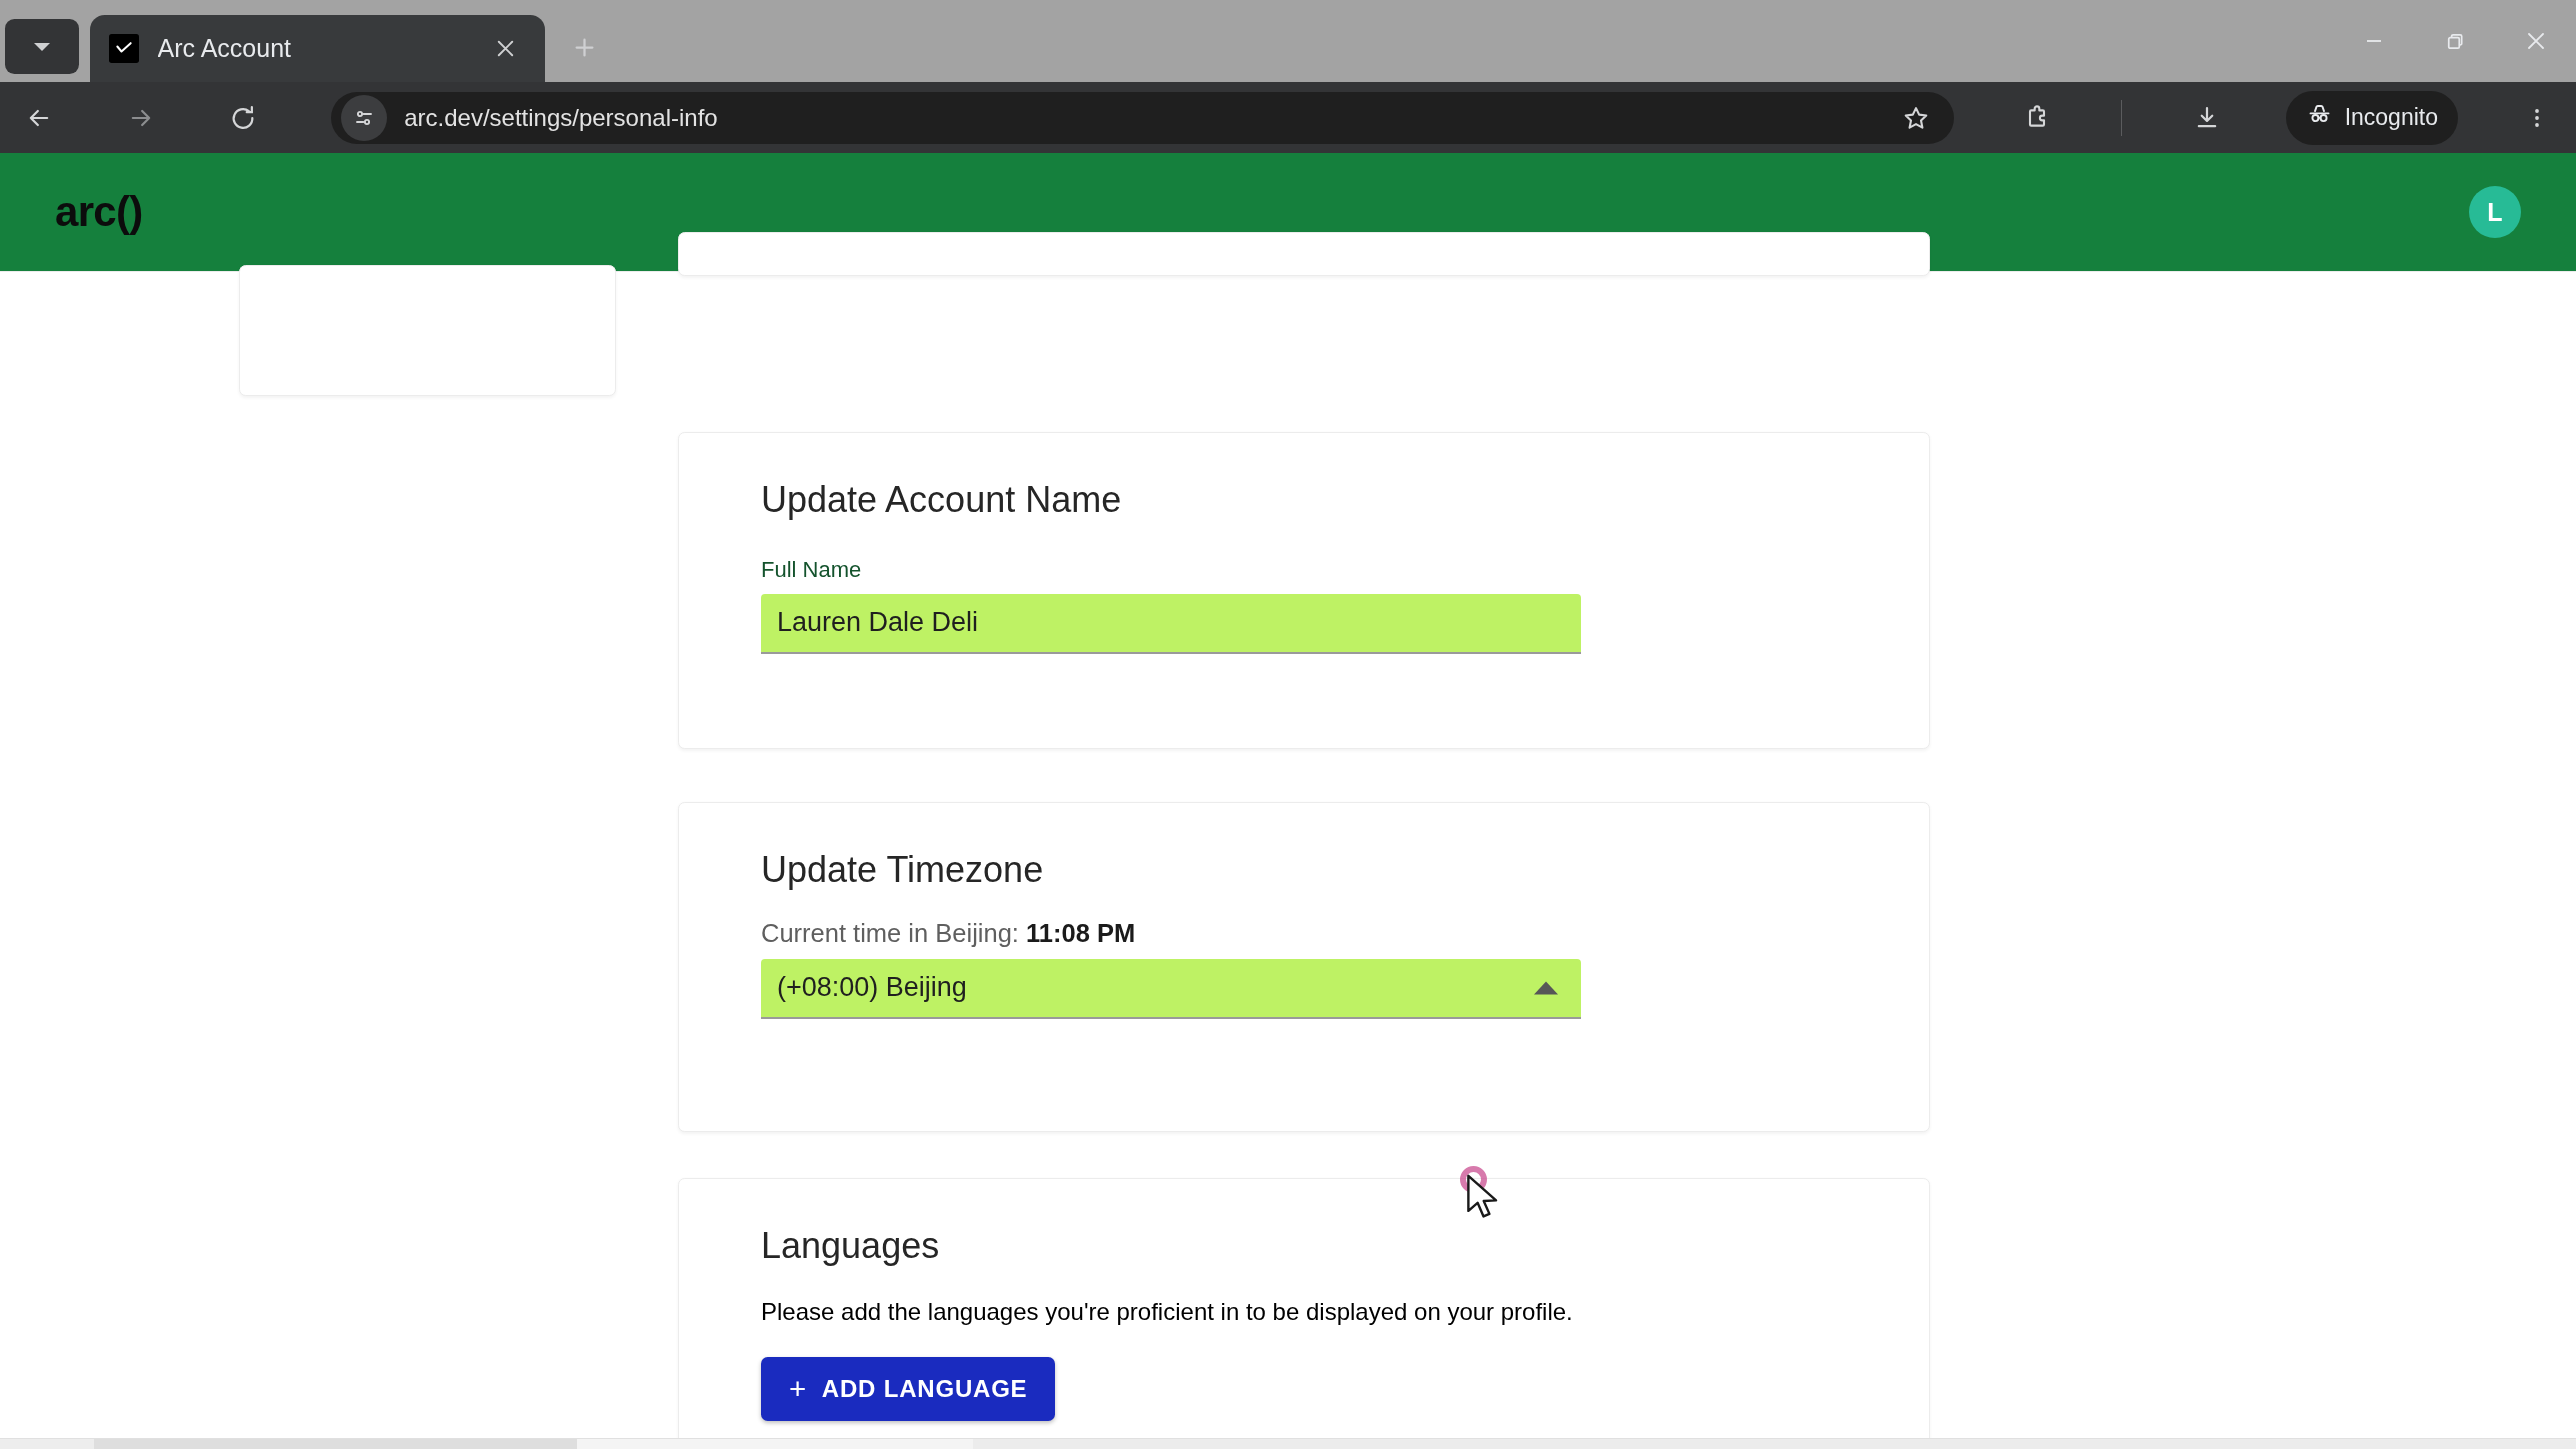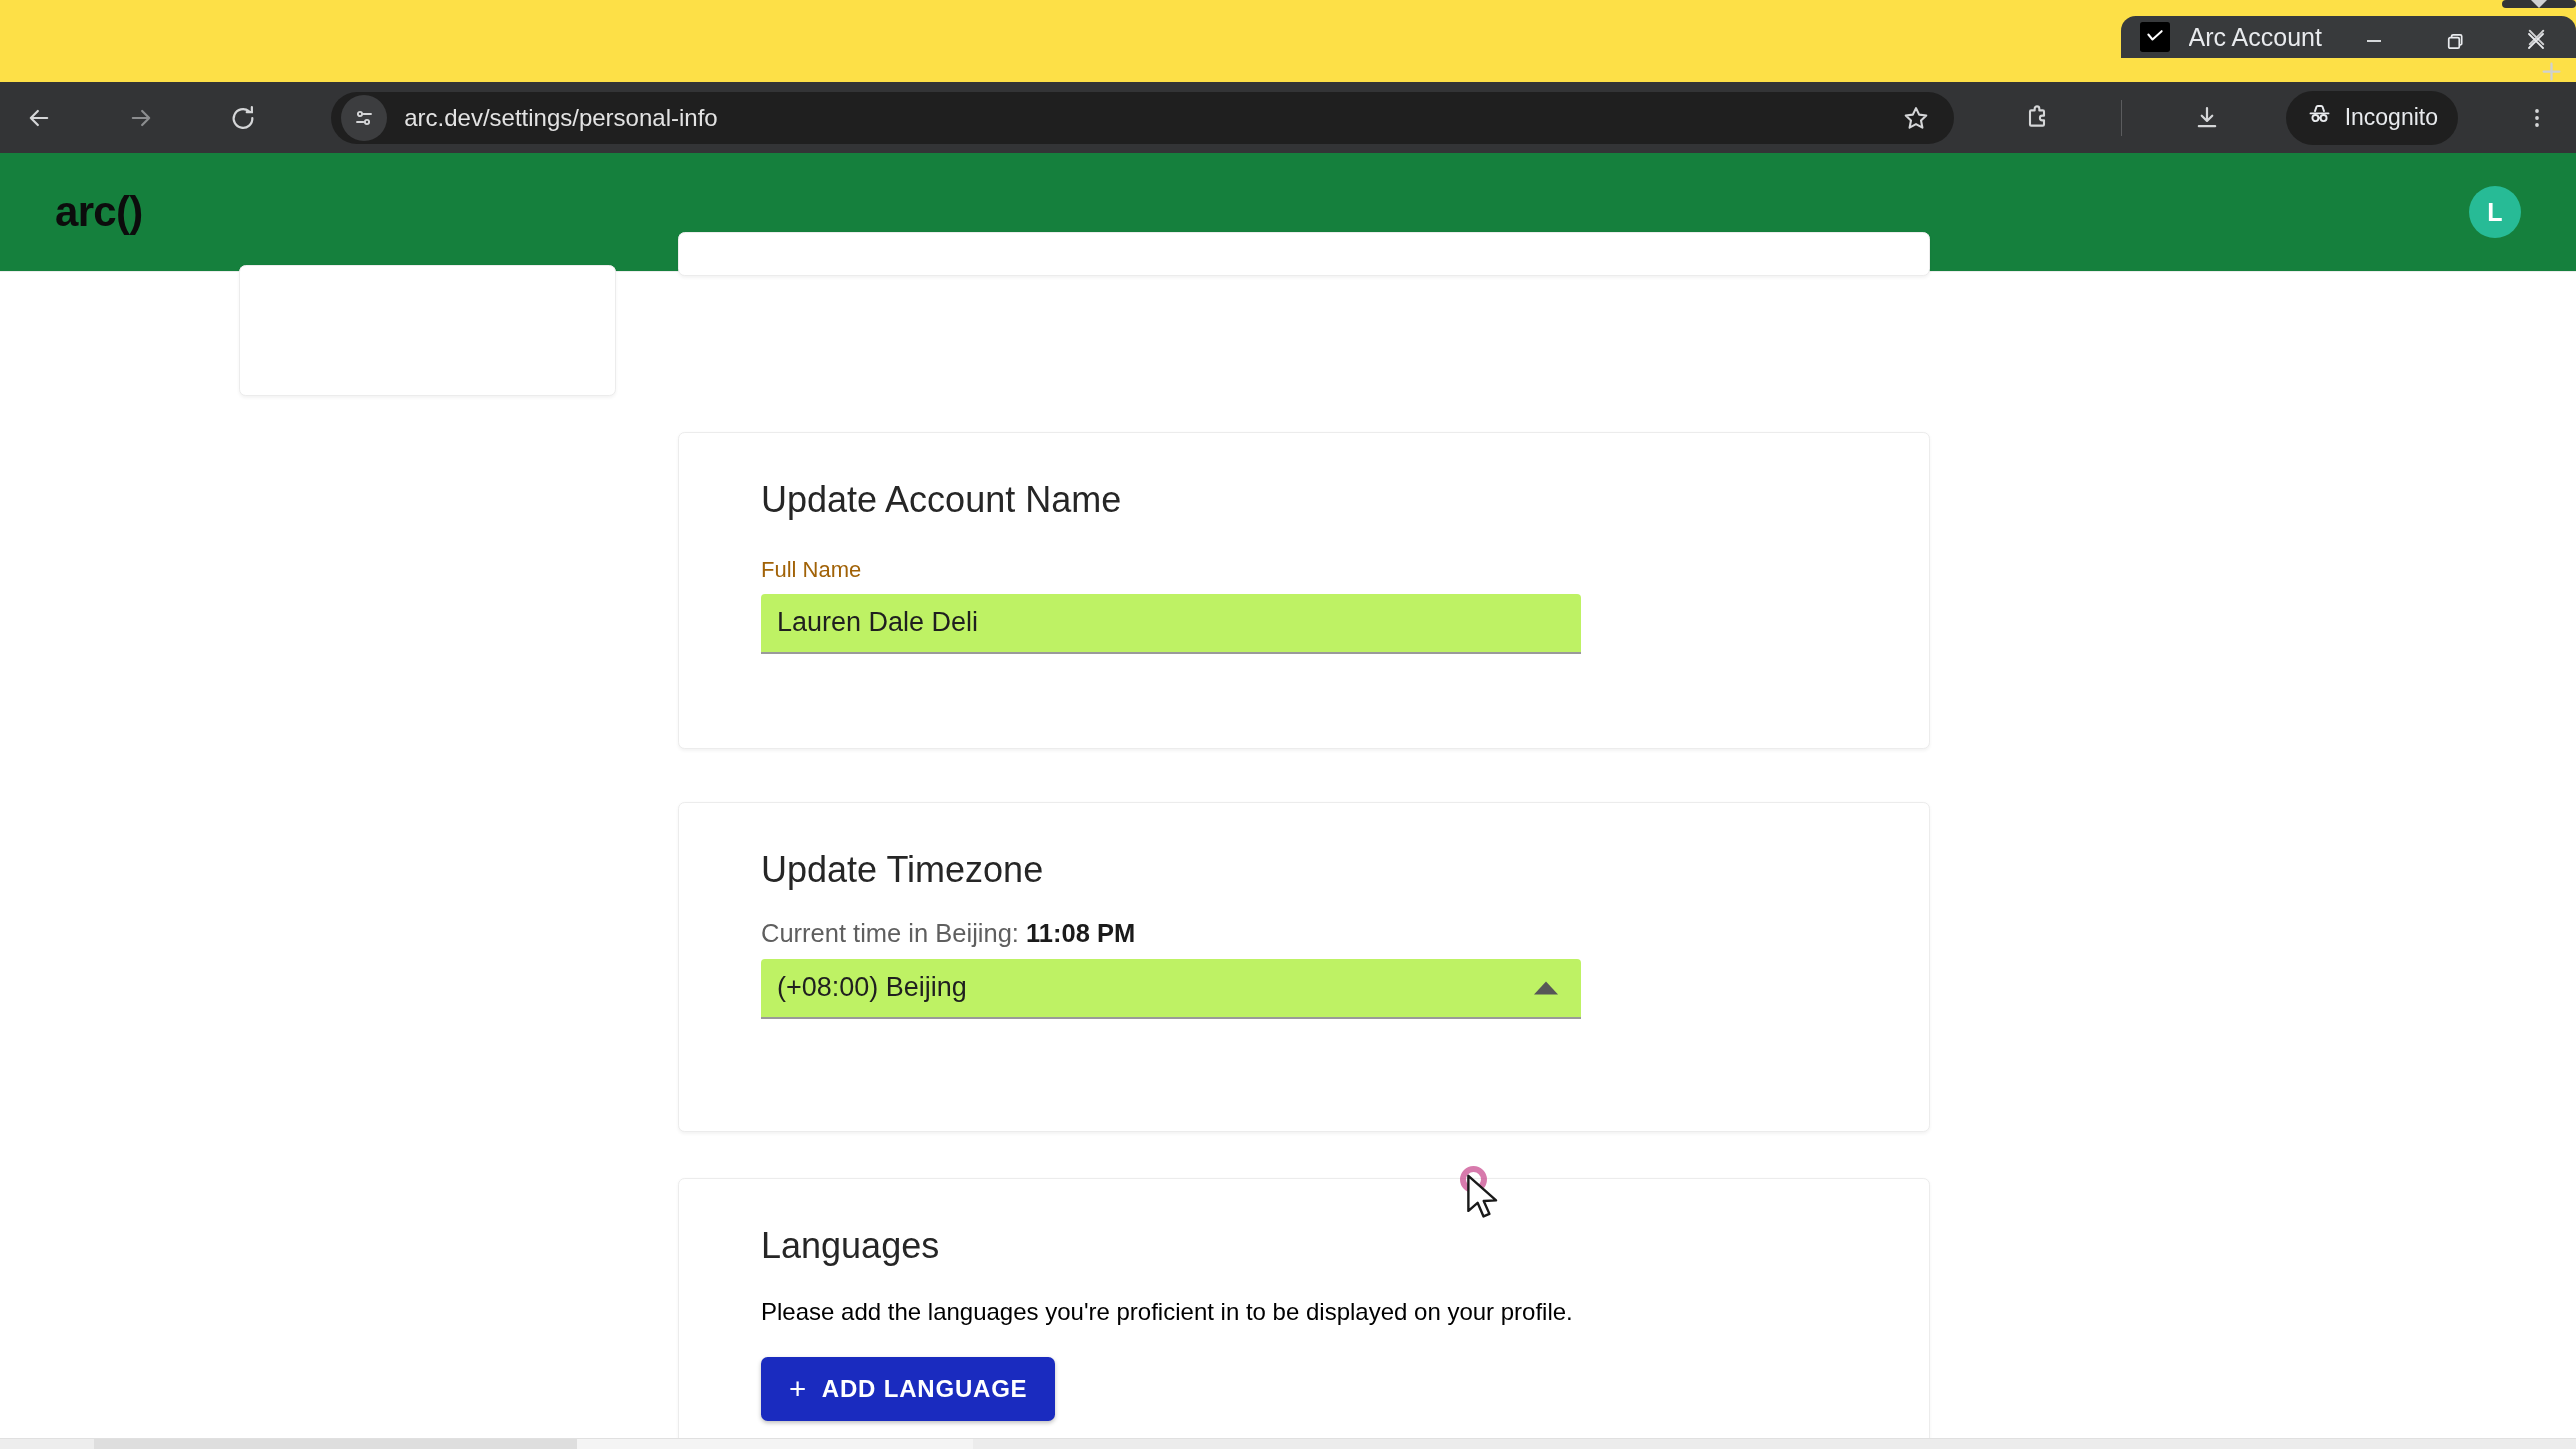--- a/index.html
+++ b/index.html
@@ -6,22 +6,22 @@
   html, body {
     width:2576px; height:1449px;
     font-family:"Liberation Sans", sans-serif;
     background:#ffffff; overflow:hidden;
   }
 
   
   .browser { width:2576px; height:1449px; position:relative; }
 
   .tabstrip {
-    height:82px; background:#fde047;
-    display:flex; align-items:flex-end; position:relative;flex-direction:column;
+    height:82px; background:#a3a3a3;
+    display:flex; align-items:flex-end; position:relative;
   }
   .tab-list-btn {
     width:74px; height:55px; margin-left:5.4px; margin-bottom:8px;
     border-radius:9.4px; background:#333436;
     display:flex; align-items:center; justify-content:center;
   }
   .chev-down { width:0;height:0;border-left:8.7px solid transparent;border-right:8.7px solid transparent;border-top:8.7px solid #cfd0d2; }
 
   .tab {
     width:455px; height:67px; margin-left:10.7px;
@@ -121,21 +121,21 @@
   }
   #card-name { top:160px; height:317px; }
   #card-tz   { top:530px; height:330px; }
   #card-lang { top:906px; height:330px; }
 
   .card-title {
     font-size:36px; color:#262626; font-weight:400;
     padding-top:46px;
   }
   .field-label {
-    font-size:22px; color:#a16207; margin-top:36px;
+    font-size:22px; color:#14532d; margin-top:36px;
   }
   .sub-line {
     font-size:25.5px; color:#5f5f5f; margin-top:28px;
   }
   .sub-line b { color:#1b1b1b; font-weight:700; }
 
   .mui-input {
     margin-top:10.7px; width:820px; height:60px;
     background:#bef264; border-bottom:2px solid #9a9a9a;
     border-radius:4px 4px 0 0;

